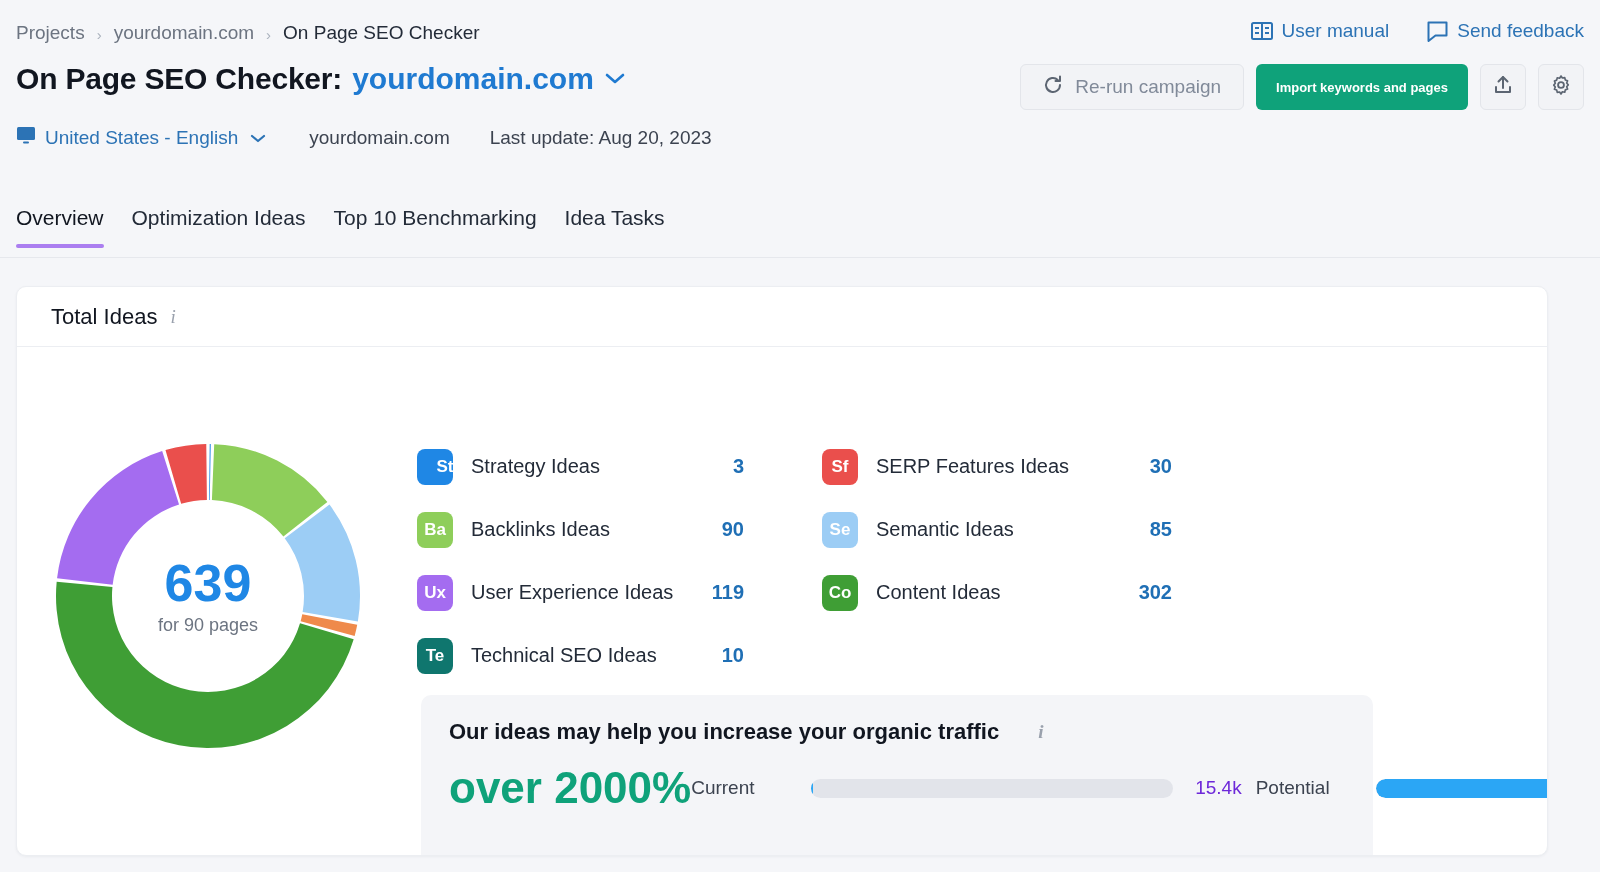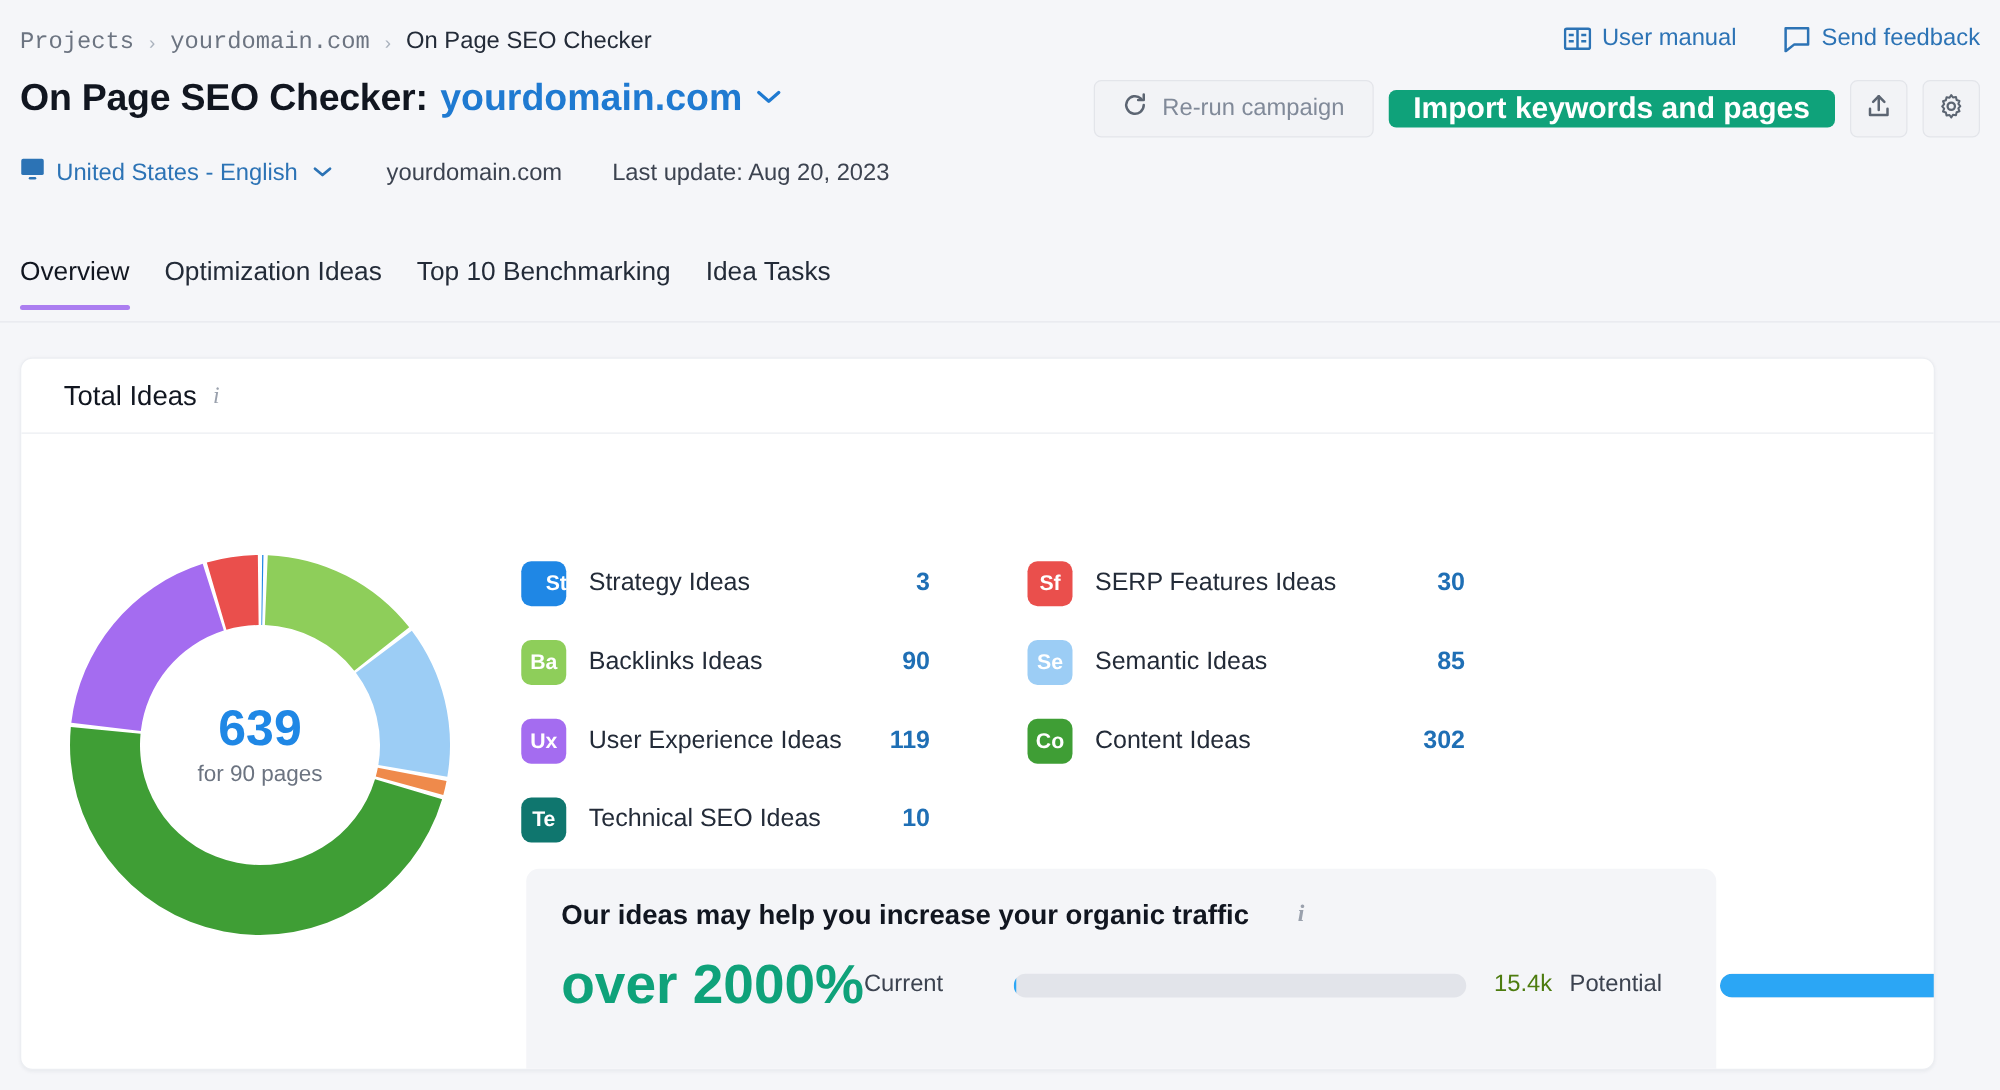--- a/index.html
+++ b/index.html
@@ -17,21 +17,21 @@
   .page { position: relative; width: 1600px; height: 872px; }
 
   .breadcrumb {
     position: absolute;
     left: 16px; top: 22px;
     display: flex; align-items: center; gap: 12px;
     font-size: 19px;
   }
   .crumb { color: #6c7481; white-space: nowrap; }
   .crumb.active { color: #232b38; }
-  .crumb.link { color: #6c7481; font-family: Liberation Mono, monospace; }
+  .crumb.link { color: #6c7481; }
   .crumb-sep {
     color: #aab2bd; font-size: 15px; line-height: 1;
     transform: translateY(1px);
   }
 
   .top-links {
     position: absolute;
     right: 16px; top: 20px;
     display: flex; align-items: center; gap: 38px;
   }
@@ -66,23 +66,23 @@
   }
   .btn-rerun {
     display: flex; align-items: center; gap: 12px;
     height: 46px; padding: 0 22px;
     background: #f2f3f6; border: 1px solid #e3e5ea;
     border-radius: 6px; color: #818a99; font-size: 19px;
     cursor: pointer; white-space: nowrap;
   }
   .btn-import {
     display: flex; align-items: center; justify-content: center;
-    height: 30px; padding: 0 20px;
+    height: 46px; padding: 0 20px;
     background: #0fa27a; border: none; border-radius: 6px;
-    color: #ffffff; font-size: 24px; font-weight: bold;
+    color: #ffffff; font-size: 13px; font-weight: bold;
     cursor: pointer; white-space: nowrap;
   }
   .icon-btn {
     width: 46px; height: 46px;
     background: #f2f3f6; border: 1px solid #e3e5ea;
     border-radius: 6px; display: flex;
     align-items: center; justify-content: center;
     cursor: pointer; color: #5c6572;
   }
 
@@ -156,21 +156,21 @@
     width: 310px; height: 310px;
   }
   .donut-center {
     position: absolute; left: 0; top: 0;
     width: 310px; height: 310px;
     display: flex; flex-direction: column;
     align-items: center; justify-content: center;
     pointer-events: none;
   }
   .donut-value {
-    font-size: 40px; font-weight: bold; color: #1f87e5;
+    font-size: 52px; font-weight: bold; color: #1f87e5;
     line-height: 1;
   }
   .donut-sub {
     margin-top: 6px; font-size: 18px; color: #6c7481;
   }
 
   
   .legend {
     position: absolute; left: 400px; top: 88px;
     display: grid;
@@ -222,21 +222,21 @@
   .bar-row { display: flex; align-items: center; }
   .bar-label {
     width: 120px; font-size: 19px; color: #3c4350; white-space: nowrap;
   }
   .bar-track {
     width: 362px; height: 19px; border-radius: 10px;
     background: #e2e4ea; overflow: hidden;
   }
   .bar-fill { height: 100%; border-radius: 10px; background: #2ba6f5; }
   .bar-value {
-    margin-left: 22px; font-size: 19px; color: #4d7c0f;
+    margin-left: 22px; font-size: 19px; color: #6d28d9;
     white-space: nowrap;
   }
 </style>
 </head>
 <body>
 
 <div class="page">
 
   <nav class="breadcrumb">
     <span class="crumb link">Projects</span>

